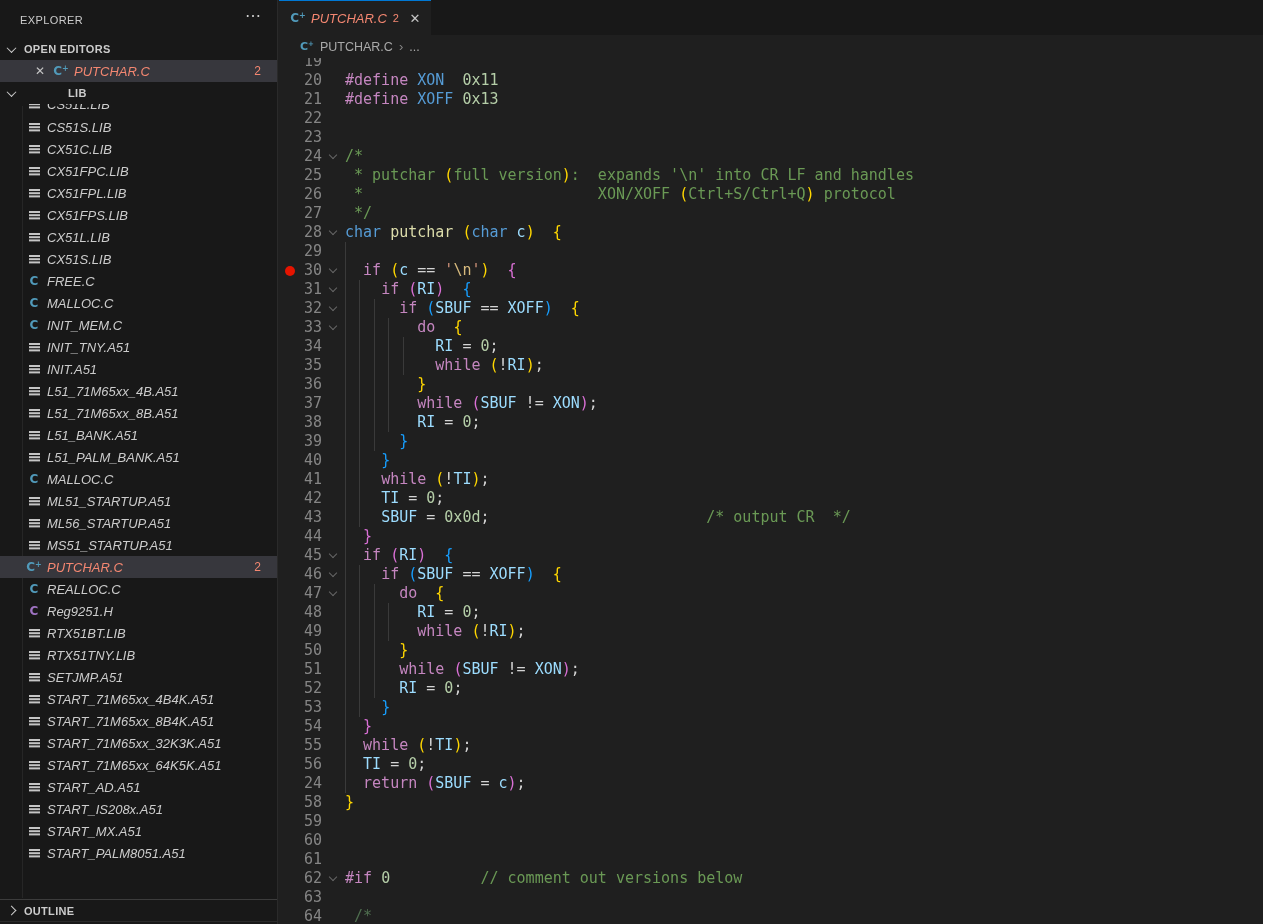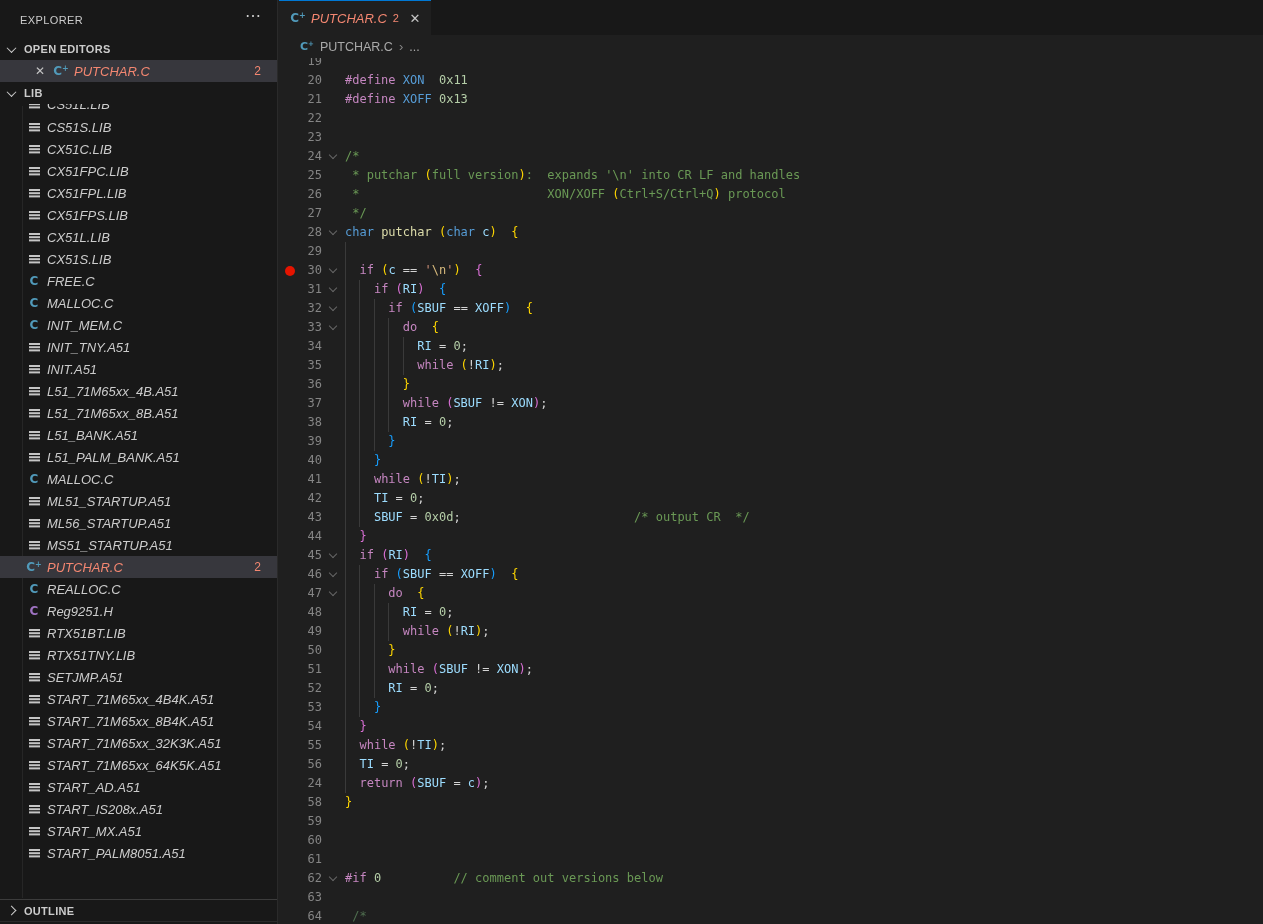--- a/index.html
+++ b/index.html
@@ -45,21 +45,21 @@
   .tab .f-icon{margin-left:11px;display:flex;justify-content:center;width:16px;}
   .t-label{margin-left:5px;font-style:italic;color:#f48771;font-size:13px;}
   .t-badge{margin-left:6px;color:#f48771;font-size:11px;}
   .t-close{margin-left:7px;color:#c5c5c5;font-size:13px;width:18px;text-align:center;cursor:pointer;}
   .breadcrumb{position:absolute;left:0;top:35px;right:0;height:23px;background:#1f1f1f;display:flex;align-items:center;color:#a9a9a9;font-size:12.5px;z-index:5;}
   .breadcrumb .f-icon{margin-left:21px;margin-right:6px;display:flex;}
   .breadcrumb .bc-sep{margin:0 6px;color:#858585;font-size:13px;}
   .breadcrumb .bc-more{color:#a9a9a9;cursor:pointer;}
   .bc-file{cursor:pointer;}
   .code{position:absolute;left:0;top:52px;right:0;z-index:1;}
-  .cl{position:relative;height:19px;font-family:"DejaVu Sans Mono",monospace;font-size:12px;line-height:19px;white-space:pre;}
+  .cl{position:relative;height:19px;font-family:"DejaVu Sans Mono",monospace;font-size:15px;line-height:19px;white-space:pre;}
   .cl .ln{position:absolute;left:0;top:0;width:43px;text-align:right;color:#858585;cursor:pointer;}
   .cl .fold{position:absolute;left:47px;top:0;width:14px;height:19px;cursor:pointer;}
   .cl .fold::after{content:"";display:block;width:5px;height:5px;border-right:1.4px solid #666;border-bottom:1.4px solid #666;transform:rotate(45deg);margin:5px auto 0;}
   .cl .bp{position:absolute;left:6px;top:5px;width:10px;height:10px;border-radius:50%;background:#e51400;cursor:pointer;}
   .cl .guide{position:absolute;top:0;width:1px;height:19px;background:#3a3a3a;}
   .cl .txt{position:absolute;left:66px;top:0;cursor:text;}
   
   .tk-pp{color:#c586c0}.tk-kw{color:#c586c0}.tk-type{color:#569cd6}.tk-mac{color:#569cd6}
   .tk-fn{color:#dcdcaa}.tk-var{color:#9cdcfe}.tk-num{color:#b5cea8}.tk-op{color:#d4d4d4}
   .tk-pl{color:#d4d4d4}.tk-com{color:#6a9955}.tk-comdim{color:#4f6e4f}.tk-str{color:#ce9178}
@@ -79,21 +79,21 @@
 
   <div class="oe-row">
     <span class="oe-close">✕</span>
     <span class="f-icon">
         <span class="icon-cplus">C<i>+</i></span>
       </span>
     <span class="oe-label">PUTCHAR.C</span>
     <span class="badge">2</span>
   </div>
 
-  <div class="sec-head" style="top:82px;z-index:3;">
+  <div class="sec-head" style="top:82px;z-index:3;gap:44px;">
     <span class="chev down"></span>
     <span>LIB</span>
   </div>
 
   <div class="tree-guide"></div>
 
   <div class="cut-row" id="cut-row">
       <div class="row">
         <span class="f-icon">
           <span class="icon-lib"></span>

